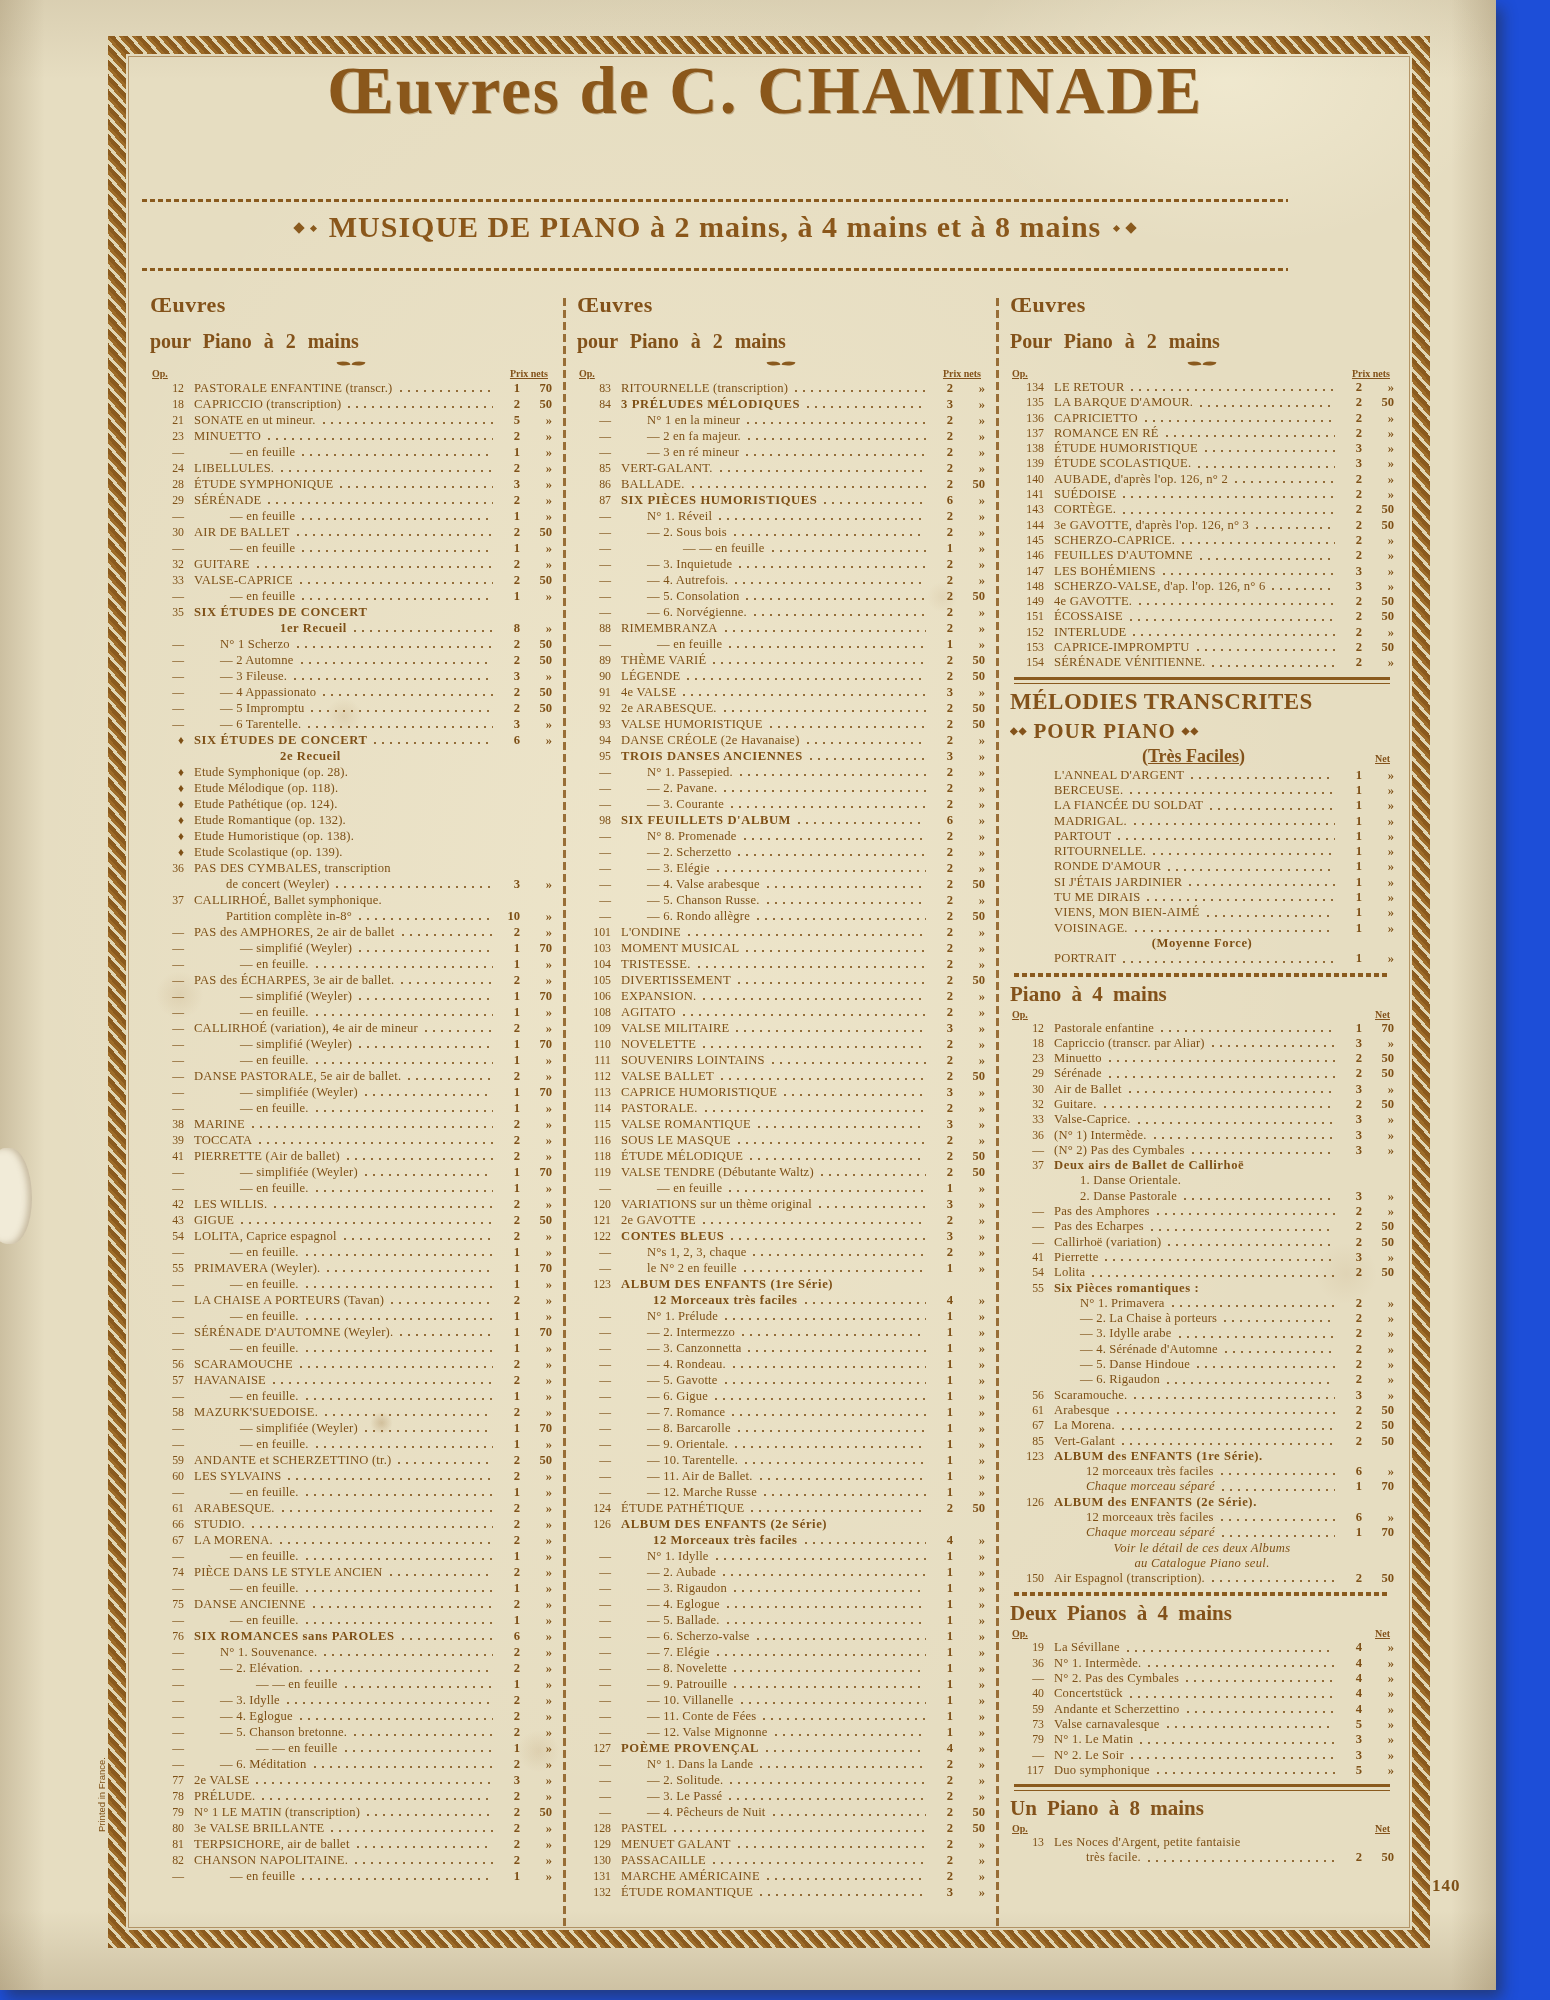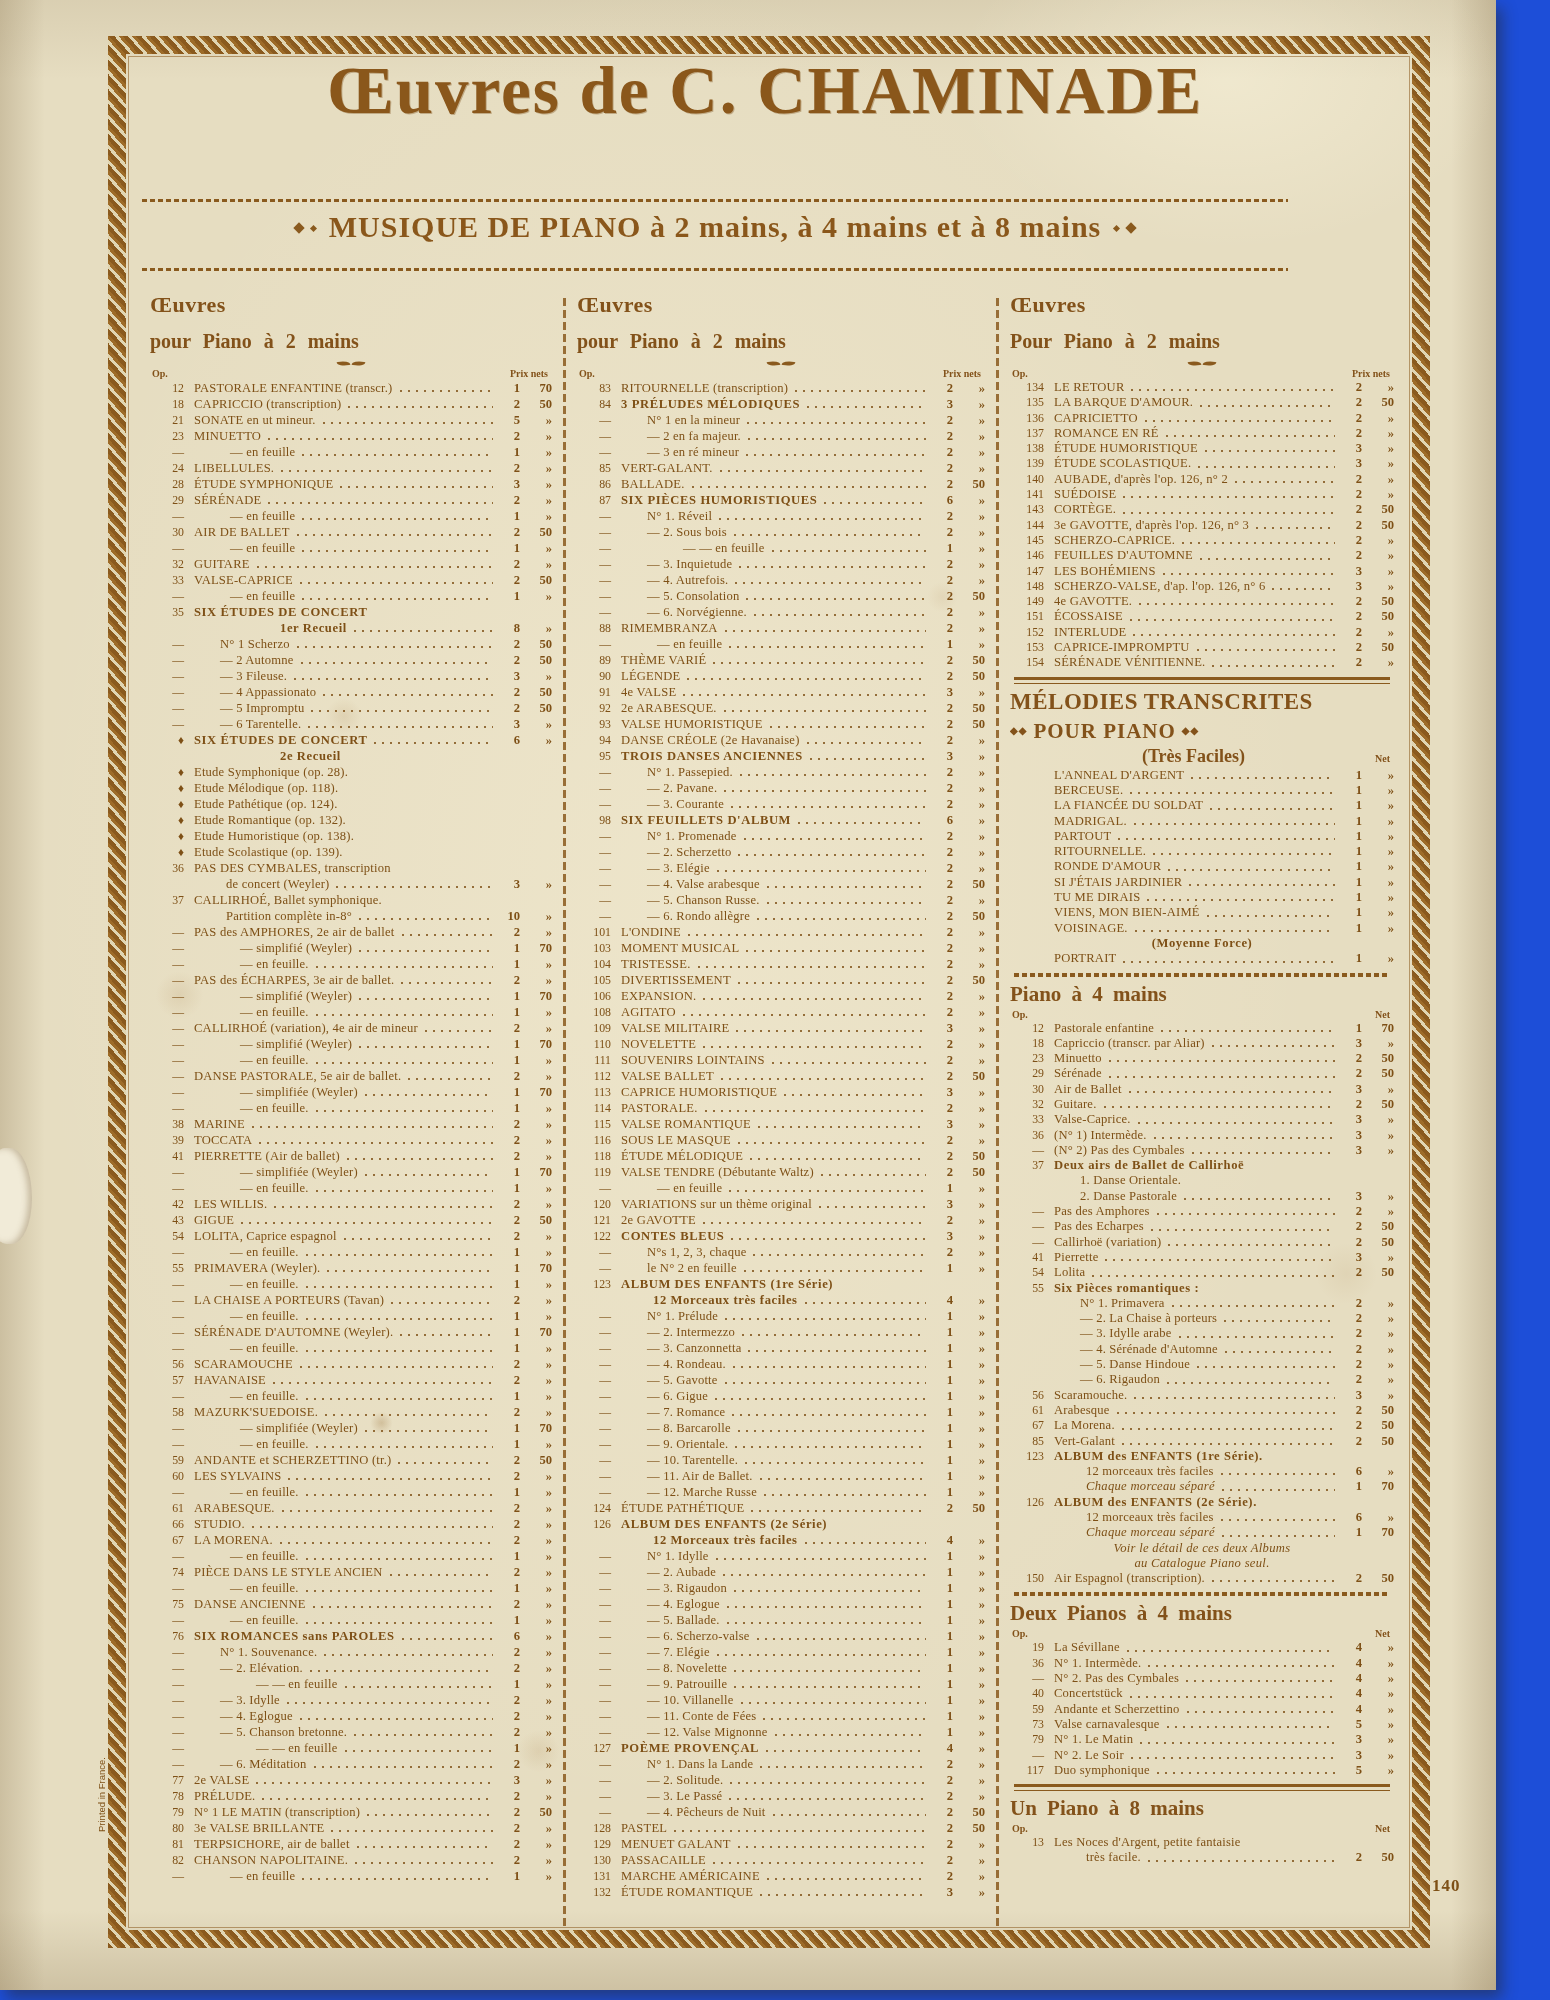--- a/index.html
+++ b/index.html
@@ -47,21 +47,21 @@
   .h-works .hl0{font-size:22px;font-weight:700;margin-bottom:8px;letter-spacing:.5px;}
   .h-works .hl1{font-size:20px;font-weight:700;word-spacing:7px;margin-top:12px;}
   .h-mel .hl0{font-size:23px;font-weight:700;letter-spacing:.5px;margin-bottom:4px;}
   .h-mel .hl1{font-size:21px;font-weight:700;letter-spacing:1px;}
   .h-mel .hl1::before{content:"\25C6 \25C6\2002";font-size:10px;vertical-align:4px;}
   .h-mel .hl1::after{content:"\2002\25C6 \25C6";font-size:10px;vertical-align:4px;}
   .h-sec .hl0{font-size:21px;font-weight:700;word-spacing:5px;margin:2px 0;}
   .orn{text-align:center;margin:4px 0 3px;height:8px;line-height:8px;}
   .orn i{display:inline-block;width:13px;height:5px;background:#8a5a1e;border-radius:0 90% 0 90%;transform:rotate(-10deg);}
   .orn i+i{border-radius:90% 0 90% 0;transform:rotate(10deg);margin-left:2px;}
-  .labels{display:flex;align-items:baseline;font-size:10px;font-weight:700;margin:2px 4px 1px 2px;color:#83521a;}
+  .labels{display:flex;align-items:baseline;font-size:10px;font-weight:700;margin:2px 4px 1px 2px;color:#83521a;text-decoration:underline;}
   .lab-mid{flex:1;text-align:center;font-size:18px;font-weight:700;}
   .row{display:flex;align-items:baseline;line-height:16px;height:16px;font-size:12.6px;white-space:nowrap;}
   .c2 .row{line-height:15.3px;height:15.3px;}
   .op{flex:none;width:34px;text-align:right;padding-right:10px;font-size:11.8px;}
   .t{letter-spacing:.2px;overflow:hidden;}
   .b .t{font-weight:700;letter-spacing:.6px;}
   .s1 .t{padding-left:26px;}
   .s2 .t{padding-left:62px;}
   .fe .t{padding-left:36px;}
   .fe2 .t{padding-left:46px;}
@@ -1167,21 +1167,21 @@
             <span class="op">98</span>
             <span class="t">SIX FEUILLETS D'ALBUM</span>
             <span class="lead"></span>
             <span class="price">
               <span class="pf">6</span>
               <span class="pc">»</span>
             </span>
           </div>
           <div class="row s1">
             <span class="op">—</span>
-            <span class="t">N° 1. Promenade</span>
+            <span class="t">N° 8. Promenade</span>
             <span class="lead"></span>
             <span class="price">
               <span class="pf">2</span>
               <span class="pc">»</span>
             </span>
           </div>
           <div class="row s1">
             <span class="op">—</span>
             <span class="t">— 2. Scherzetto</span>
             <span class="lead"></span>

